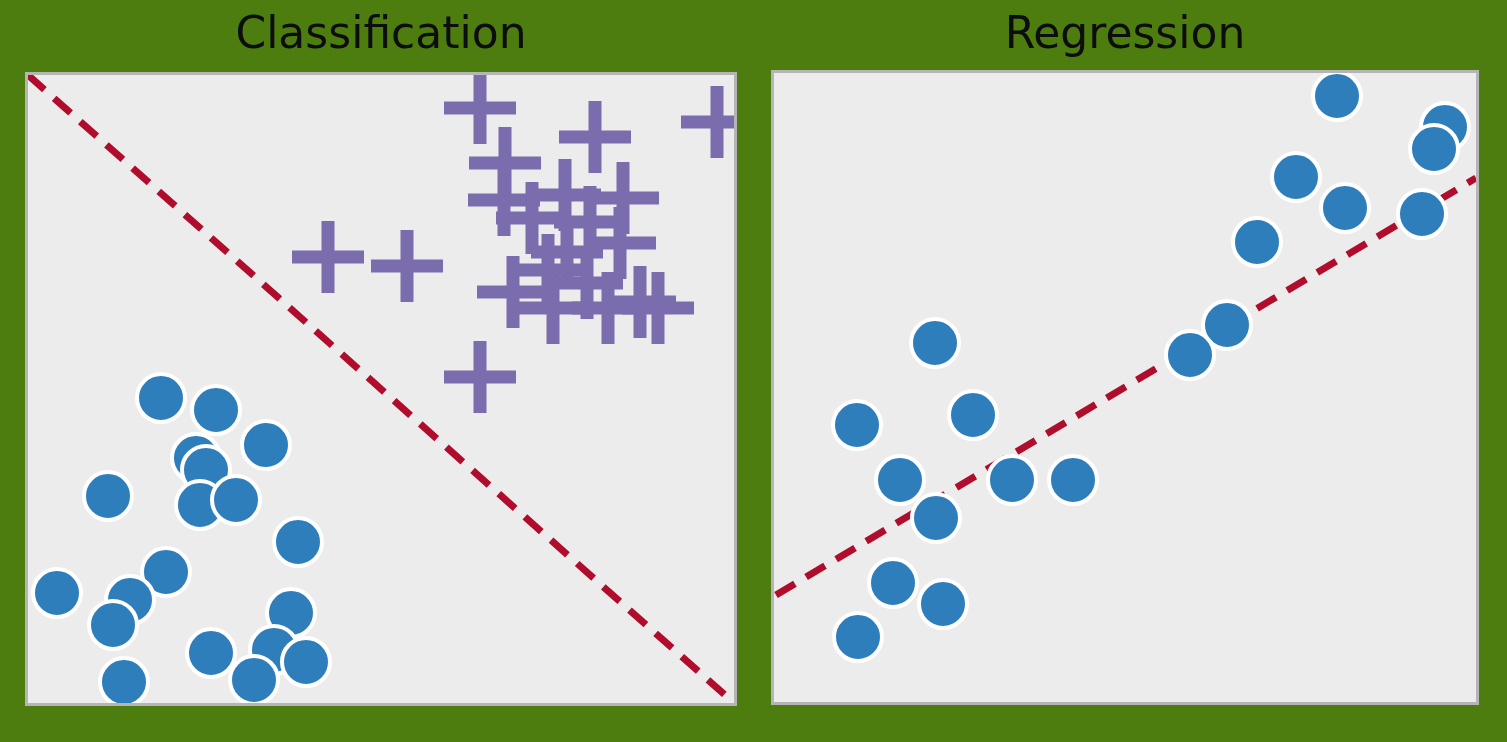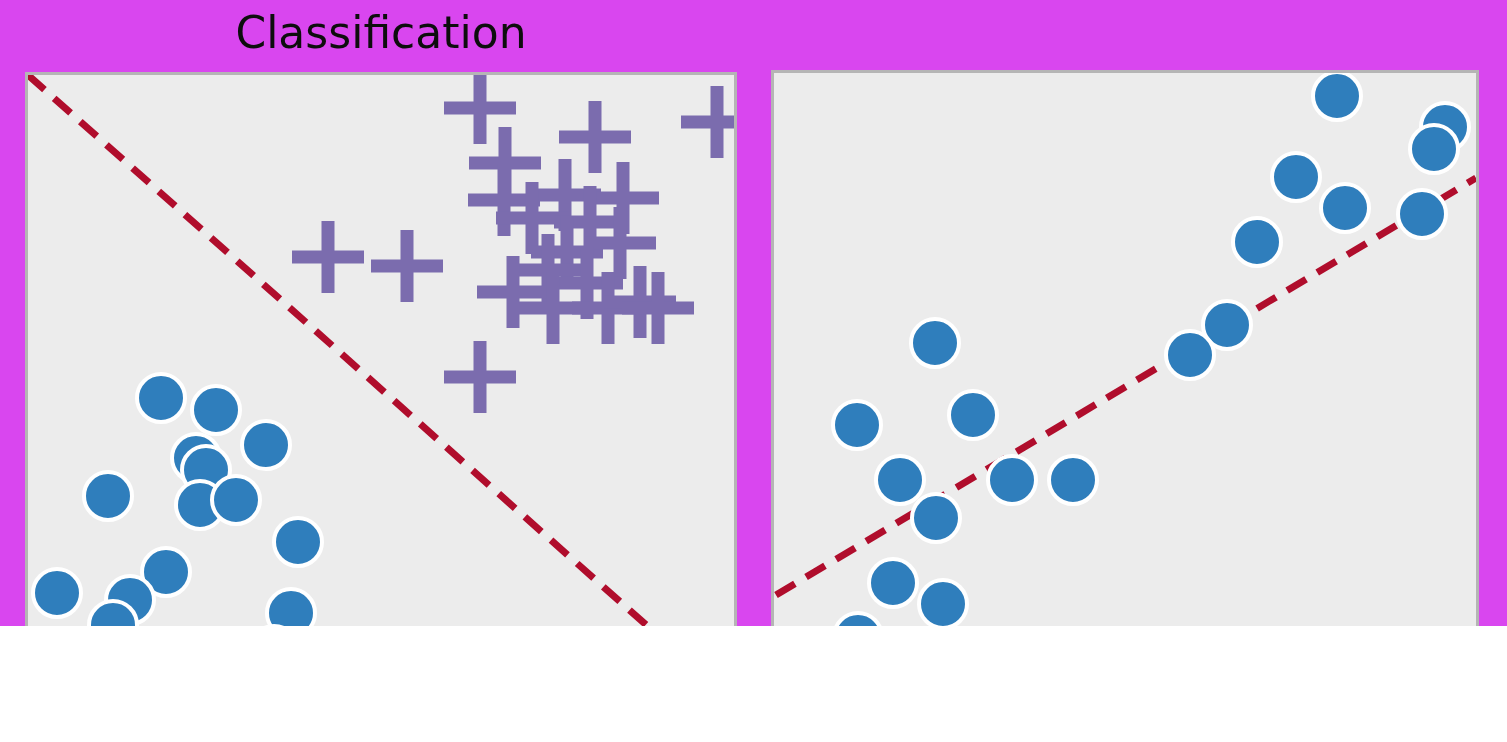--- a/index.html
+++ b/index.html
@@ -4,22 +4,22 @@
 <style>
   html, body {
     margin: 0;
     padding: 0;
     background: #ffffff;
     font-family: "DejaVu Sans", "Liberation Sans", sans-serif;
   }
   .figure {
     position: relative;
     width: 1507px;
-    height: 626px;
-    background: #d946ef;
+    height: 742px;
+    background: #4d7c0f;
     overflow: hidden;
   }
   .plot-title {
     position: absolute;
     top: 4px;
     height: 58px;
     line-height: 58px;
     text-align: center;
     font-size: 44px;
     color: #0d0d0d;
@@ -39,20 +39,21 @@
     display: block;
     width: 100%;
     height: 100%;
   }
 </style>
 </head>
 <body>
 
 <div class="figure">
   <div id="title-left" class="plot-title">Classification</div>
+  <div id="title-right" class="plot-title">Regression</div>
 
   <div id="panel-left" class="plot-panel">
     <svg xmlns="http://www.w3.org/2000/svg" preserveAspectRatio="none" viewBox="0 0 706 628">
         <line x1="0" y1="0" x2="706" y2="628" stroke="#b00d2c" stroke-width="7" stroke-dasharray="22 13"></line>
         <circle cx="133" cy="323" r="24" fill="#2f7ebc" stroke="#ffffff" stroke-width="4"></circle>
         <circle cx="188" cy="335" r="24" fill="#2f7ebc" stroke="#ffffff" stroke-width="4"></circle>
         <circle cx="238" cy="370" r="24" fill="#2f7ebc" stroke="#ffffff" stroke-width="4"></circle>
         <circle cx="80" cy="421" r="24" fill="#2f7ebc" stroke="#ffffff" stroke-width="4"></circle>
         <circle cx="168" cy="383" r="24" fill="#2f7ebc" stroke="#ffffff" stroke-width="4"></circle>
         <circle cx="178" cy="395" r="24" fill="#2f7ebc" stroke="#ffffff" stroke-width="4"></circle>

